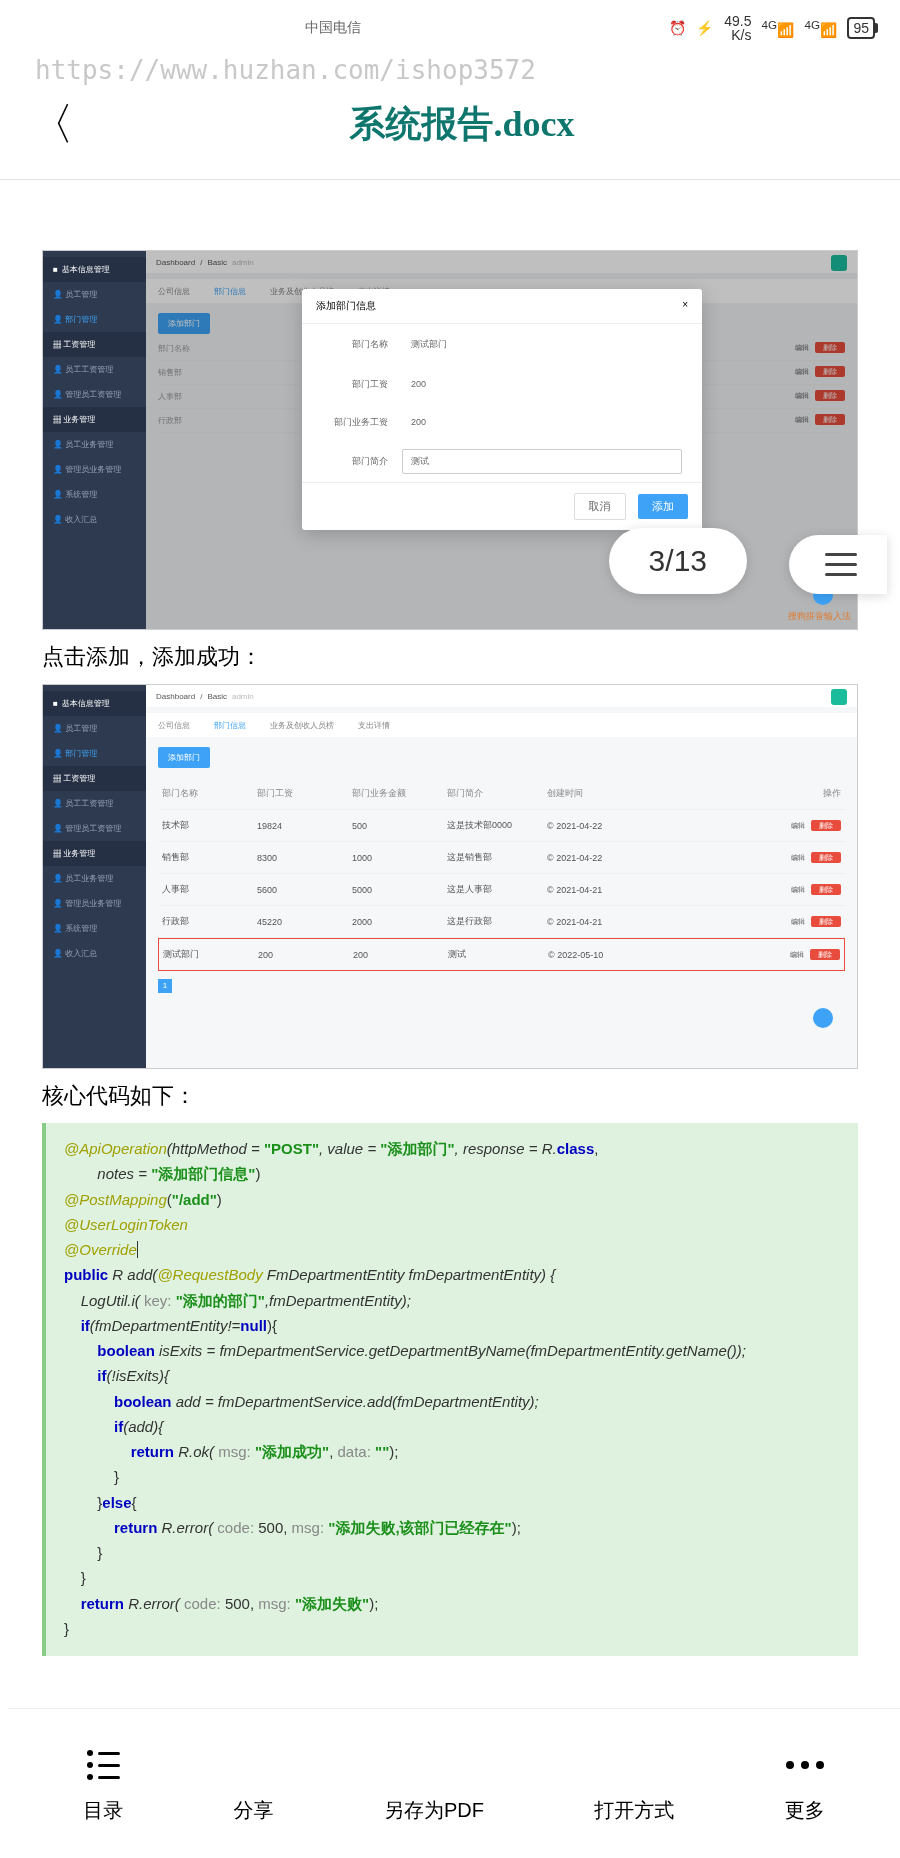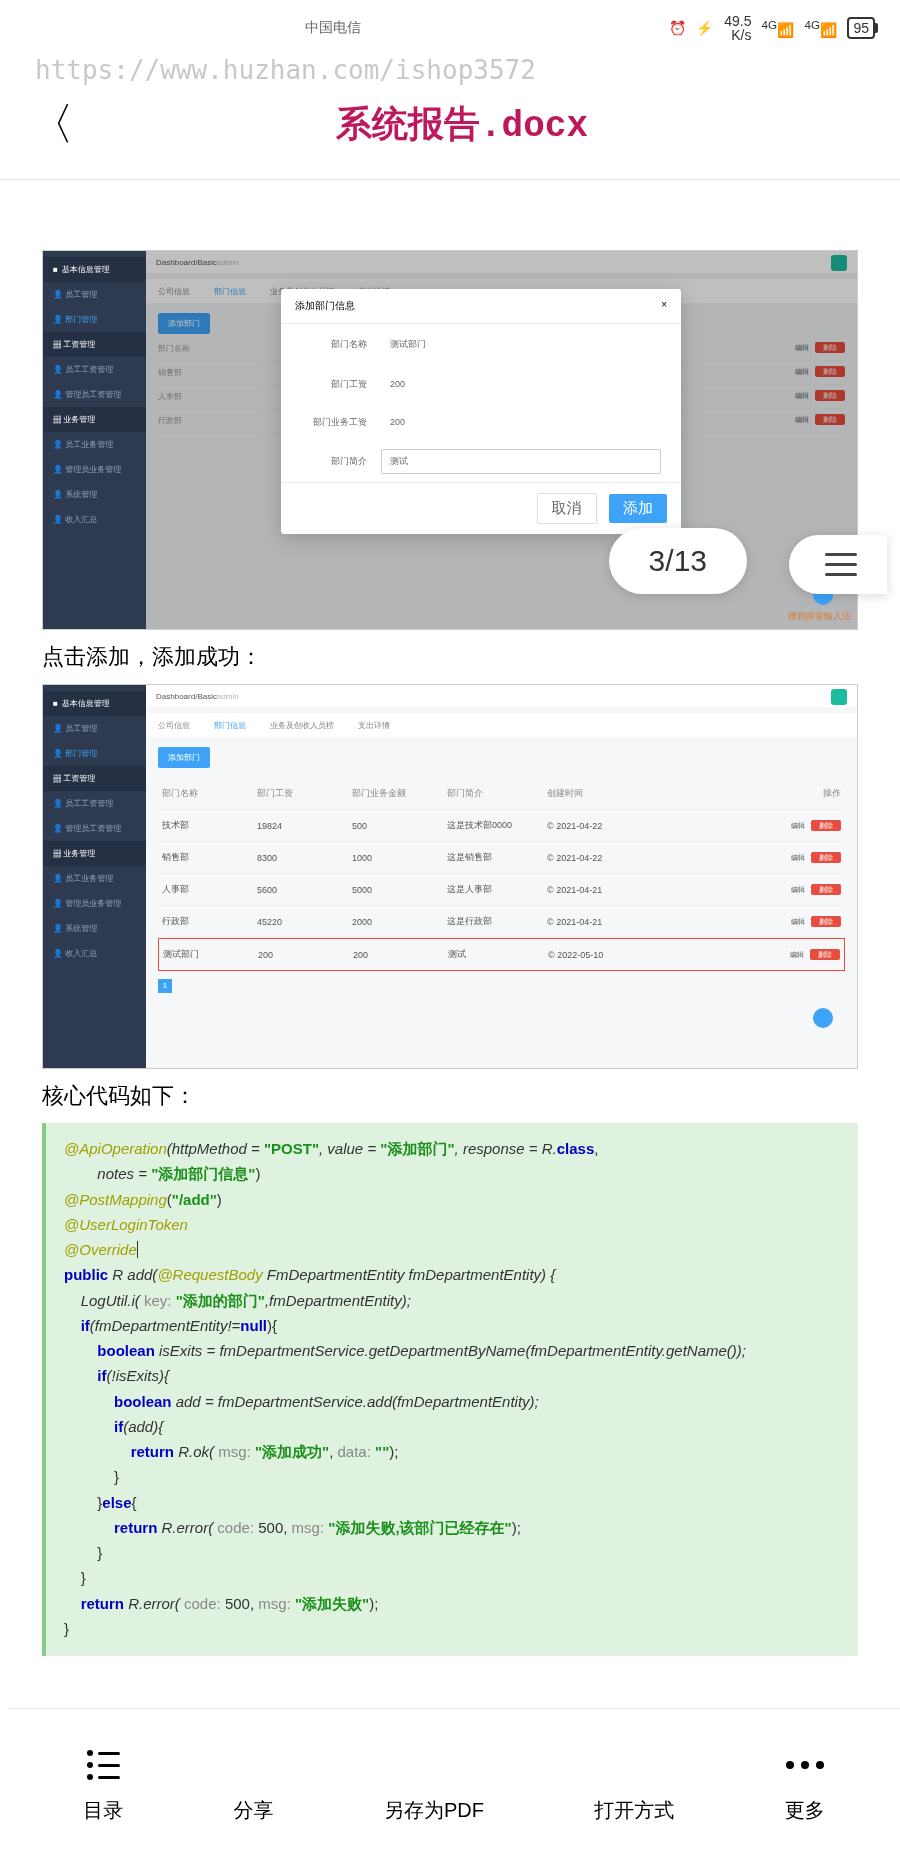--- a/index.html
+++ b/index.html
@@ -7,43 +7,43 @@
 .status-bar{height:55px;display:flex;align-items:center;padding:0 25px;font-size:16px;color:#333}
 .sb-left{flex:0 0 280px}
 .sb-center{flex:1;font-size:14px;color:#666;text-align:left;line-height:1.2}
 .sb-right{display:flex;align-items:center;gap:10px;font-size:14px}
 .sb-time{font-size:26px;font-weight:400;margin-left:12px}
 .battery-box{display:inline-flex;align-items:center;border:2px solid #333;border-radius:4px;padding:1px 4px;font-size:14px;position:relative}
 .battery-box::after{content:"";position:absolute;right:-5px;top:4px;width:3px;height:10px;background:#333;border-radius:0 2px 2px 0}
 .watermark{color:#c8c8c8;font-size:26px;padding:0 35px;font-family:monospace}
 .title-row{display:flex;align-items:center;padding:10px 30px 25px}
 .back-arrow{font-size:44px;color:#000;font-weight:300;margin-right:20px}
-.doc-title{flex:1;text-align:center;font-size:36px;font-weight:700;color:#be185d;margin-right:40px;font-family:Liberation Mono, monospace}
+.doc-title{flex:1;text-align:center;font-size:36px;font-weight:700;color:#0f766e;margin-right:40px;font-family:Liberation Serif, serif}
 .hr{height:1px;background:#e0e0e0}
 .content{padding:0 42px}
 .screenshot{margin-top:70px;background:#2e3a4f;border:1px solid #ccc;position:relative;height:380px;display:flex}
 .ss-sidebar{width:103px;background:#2e3a4f;flex-shrink:0;padding-top:6px}
 .ss-menu{color:#97a3b8;font-size:8px;padding:7px 10px;display:flex;align-items:center;gap:4px}
 .ss-menu.hdr{color:#fff;background:#253045}
 .ss-menu.active{color:#3ea3f7}
 .ss-main{flex:1;background:#f0f2f5;position:relative}
-.ss-topbar{background:#fff;height:22px;display:flex;align-items:center;padding:8px 10px;font-size:8px;color:#555;}
+.ss-topbar{background:#fff;height:22px;display:flex;align-items:center;padding:8px 10px;font-size:8px;color:#555;gap:5px}
 .ss-green-btn{position:absolute;right:10px;top:4px;width:16px;height:16px;background:#1abc9c;border-radius:3px}
 .ss-tabs{background:#fff;margin-top:6px;height:24px;display:flex;align-items:center;padding:0 12px;gap:24px;font-size:8px;color:#888}
 .ss-tab.active{color:#3ea3f7}
 .ss-addbtn{margin:10px 12px;background:#3ea3f7;color:#fff;font-size:8px;padding:5px 10px;display:inline-block;border-radius:2px}
 .ss-overlay{position:absolute;inset:0;background:rgba(0,0,0,0.25)}
-.ss-modal{position:absolute;left:135px;top:38px;width:400px;background:#fff;border-radius:3px;box-shadow:0 4px 20px rgba(0,0,0,0.2)}
+.ss-modal{position:absolute;left:156px;top:38px;width:400px;background:#fff;border-radius:3px;box-shadow:0 4px 20px rgba(0,0,0,0.2)}
 .ss-modal-hdr{padding:10px 14px;font-size:10px;border-bottom:1px solid #eee;display:flex;justify-content:space-between}
 .ss-form-row{display:flex;padding:8px 20px;align-items:center;font-size:9px;color:#666}
 .ss-form-lbl{width:80px;text-align:right;padding-right:14px}
 .ss-form-val{flex:1;padding:5px 8px;border:1px solid transparent}
 .ss-form-val.bordered{border:1px solid #ccc;border-radius:2px}
 .ss-modal-ftr{padding:10px 14px;text-align:right;border-top:1px solid #eee}
-.ss-btn{display:inline-block;font-size:15px;padding:5px 14px;margin-left:8px;border-radius:2px}
+.ss-btn{display:inline-block;font-size:11px;padding:5px 14px;margin-left:8px;border-radius:2px}
 .ss-btn-default{background:#fff;border:1px solid #ddd;color:#666}
 .ss-btn-primary{background:#3ea3f7;color:#fff}
 .ss-table-bg{position:absolute;left:12px;right:12px;top:86px;font-size:8px;color:#999}
 .ss-trow{display:flex;padding:6px 0;border-bottom:1px solid #eee}
 .ss-trow>div{flex:1}
 .ss-del{background:#e74c3c;color:#fff;padding:2px 8px;font-size:7px;border-radius:2px}
 .ss-edit{color:#555;margin-right:6px;font-size:7px}
 .ss-footer-badge{position:absolute;right:6px;bottom:6px;font-size:9px;color:#e07b2e}
 .ss-blue-dot{position:absolute;right:24px;bottom:24px;width:20px;height:20px;background:#3ea3f7;border-radius:50%}
 .page-pill{position:absolute;right:110px;bottom:35px;background:#fff;border-radius:40px;padding:16px 40px;font-size:30px;color:#333;box-shadow:0 2px 12px rgba(0,0,0,0.15)}

